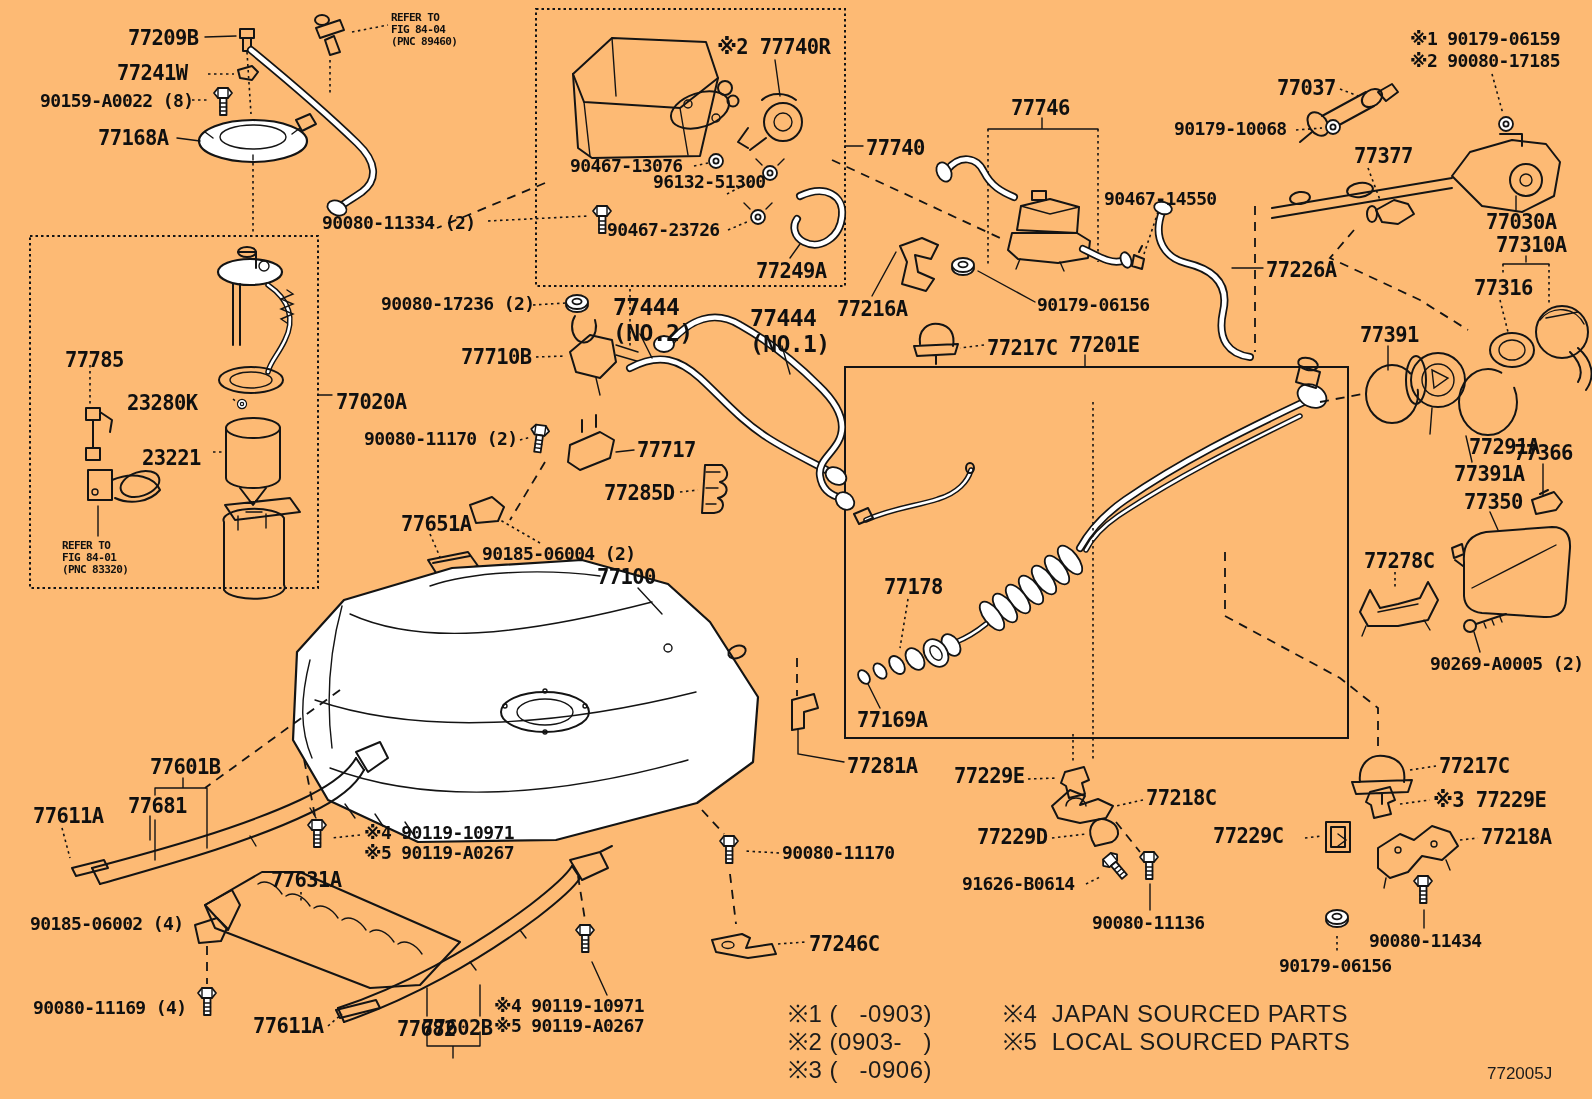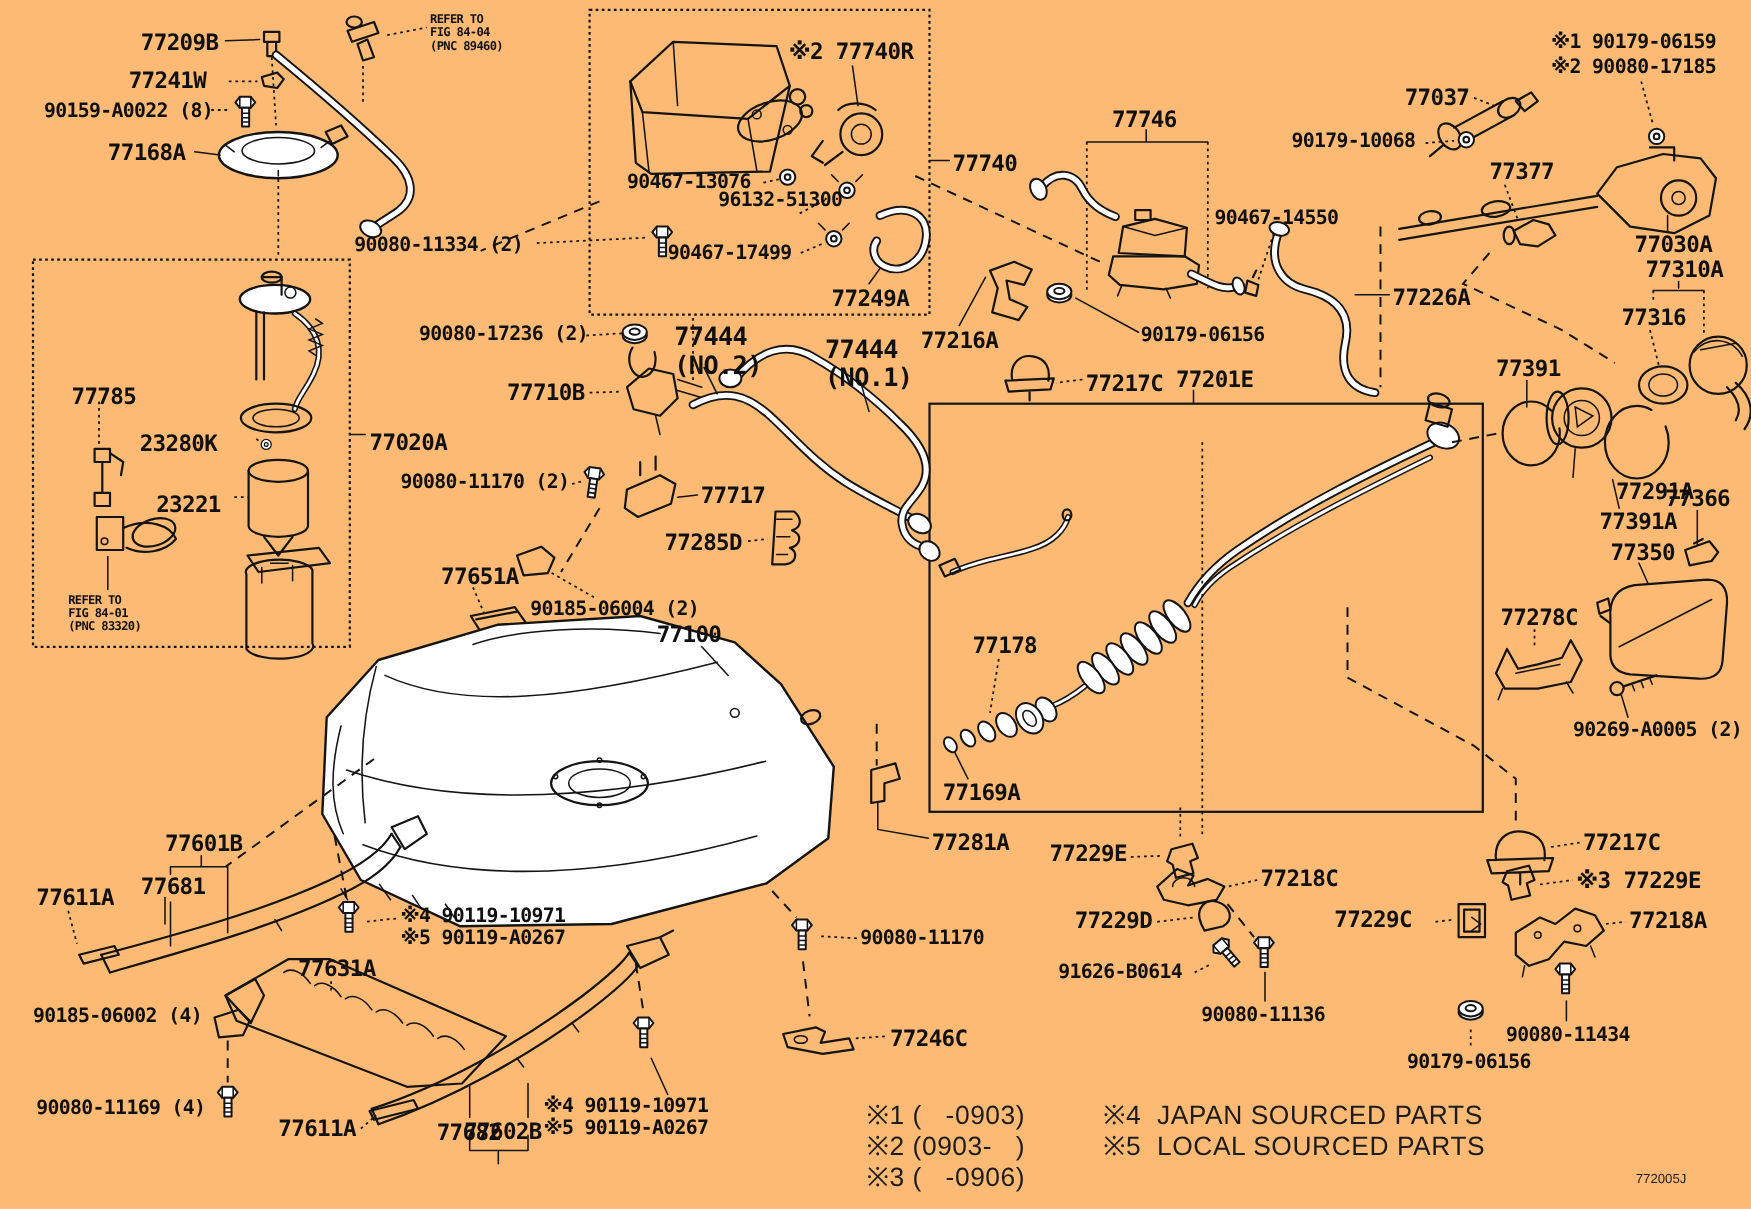--- a/index.html
+++ b/index.html
@@ -9,21 +9,21 @@
   #labels-layer{position:absolute;left:0;top:0;width:100%;height:100%;}
   .lbl{position:absolute;font-family:"DejaVu Sans Mono","DejaVu Sans",monospace;font-weight:bold;
        color:#101010;white-space:pre;line-height:1.12;letter-spacing:-0.6px;}
   .sz17{font-size:11px;line-height:1.1;}
   .sz18{font-size:18px;}
   .sz19{font-size:23px;}
   .sz20{font-size:20.5px;}
   .legend-item{position:absolute;font-family:"Liberation Sans",sans-serif;font-weight:normal;
        font-size:24px;color:#1c1c1c;white-space:pre;letter-spacing:0.5px;}
   #footer-code{position:absolute;left:1487px;top:1064px;font-family:"Liberation Sans",sans-serif;
-       font-size:12px;color:#1c1c1c;}
+       font-size:17px;color:#1c1c1c;}
   
   .ln{fill:none;stroke:#141414;stroke-width:2;stroke-linecap:round;stroke-linejoin:round;}
   .thin{fill:none;stroke:#141414;stroke-width:1.4;stroke-linecap:round;}
   .fillw{fill:#ffffff;stroke:#141414;stroke-width:2.2;stroke-linejoin:round;}
   .dot{fill:none;stroke:#141414;stroke-width:1.6;stroke-dasharray:2.5 3.5;}
   .dash{fill:none;stroke:#141414;stroke-width:1.8;stroke-dasharray:9 7;}
   .dotbox{fill:none;stroke:#141414;stroke-width:2;stroke-dasharray:2.5 3;}
   .solidbox{fill:none;stroke:#141414;stroke-width:2;}
   .t-o{fill:none;stroke:#141414;stroke-width:8;stroke-linecap:round;}
   .t-i{fill:none;stroke:#ffffff;stroke-width:4.6;stroke-linecap:round;}
@@ -365,21 +365,21 @@
       <div class="lbl sz17" style="left: 391px; top: 12px;">REFER TO
 FIG 84-04
 (PNC 89460)</div>
       <div class="lbl sz20" style="left: 117px; top: 62px;">77241W</div>
       <div class="lbl sz18" style="left: 40px; top: 91px;">90159-A0022 (8)</div>
       <div class="lbl sz20" style="left: 98px; top: 127px;">77168A</div>
       <div class="lbl sz18" style="left: 322px; top: 213px;">90080-11334 (2)</div>
       <div class="lbl sz20" style="left: 717px; top: 36px;">※2 77740R</div>
       <div class="lbl sz18" style="left: 570px; top: 156px;">90467-13076</div>
       <div class="lbl sz18" style="left: 606px; top: 172px; margin-left: 47px;">96132-51300</div>
-      <div class="lbl sz18" style="left: 607px; top: 220px;">90467-17499</div>
+      <div class="lbl sz18" style="left: 607px; top: 220px;">90467-23726</div>
       <div class="lbl sz20" style="left: 756px; top: 260px;">77249A</div>
       <div class="lbl sz20" style="left: 866px; top: 137px;">77740</div>
       <div class="lbl sz20" style="left: 1011px; top: 97px;">77746</div>
       <div class="lbl sz18" style="left: 1104px; top: 189px;">90467-14550</div>
       <div class="lbl sz20" style="left: 1277px; top: 77px;">77037</div>
       <div class="lbl sz18" style="left: 1174px; top: 119px;">90179-10068</div>
       <div class="lbl sz18" style="left: 1410px; top: 29px;">※1 90179-06159</div>
       <div class="lbl sz18" style="left: 1410px; top: 51px;">※2 90080-17185</div>
       <div class="lbl sz20" style="left: 1354px; top: 145px;">77377</div>
       <div class="lbl sz20" style="left: 1486px; top: 211px;">77030A</div>

